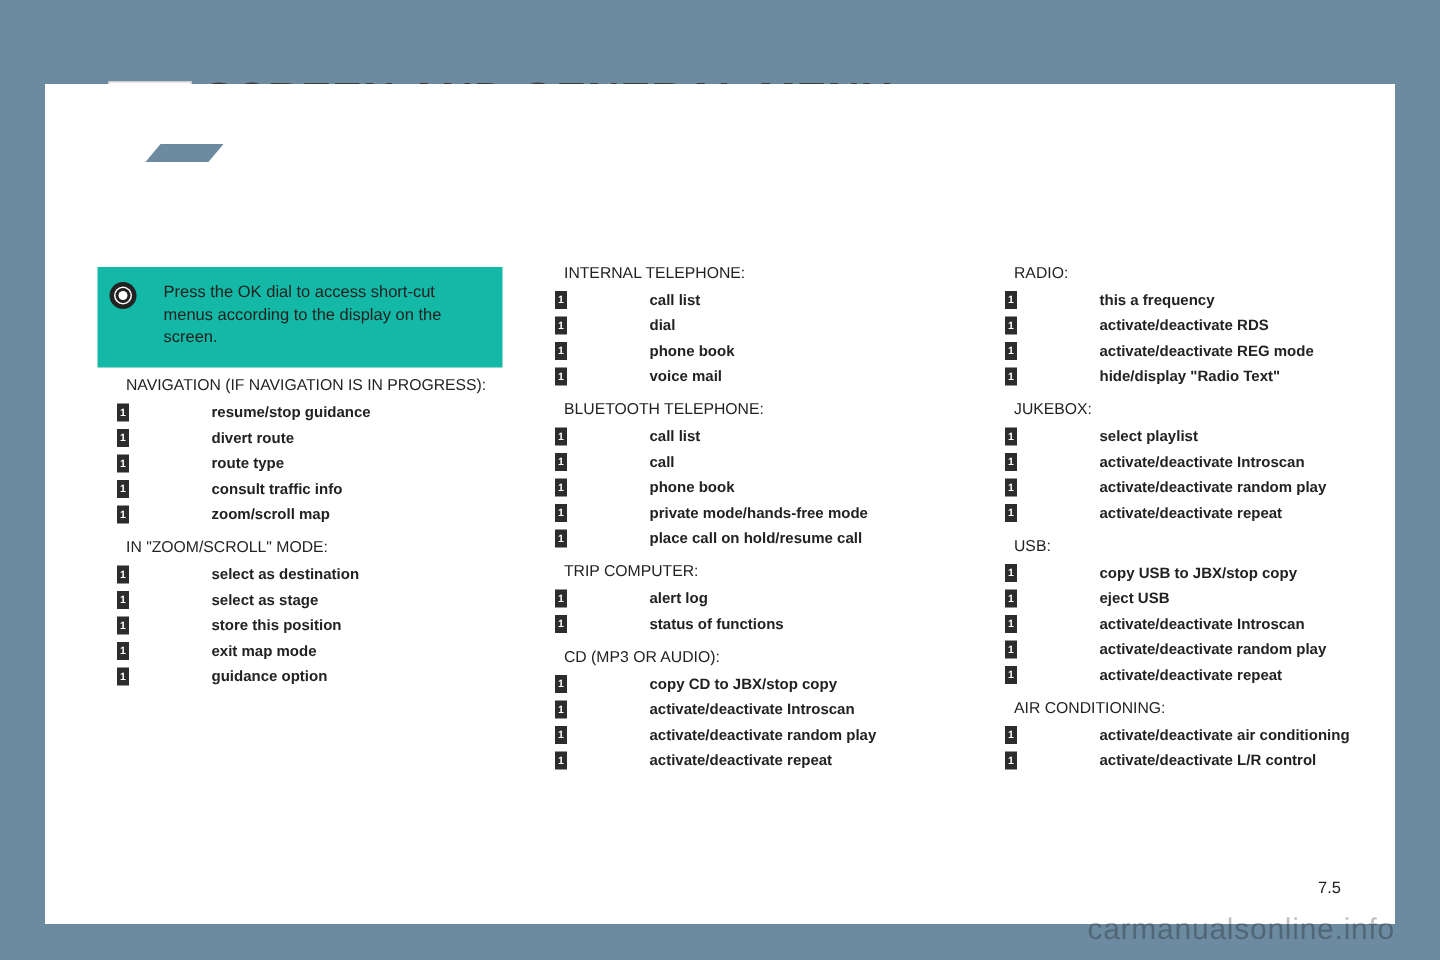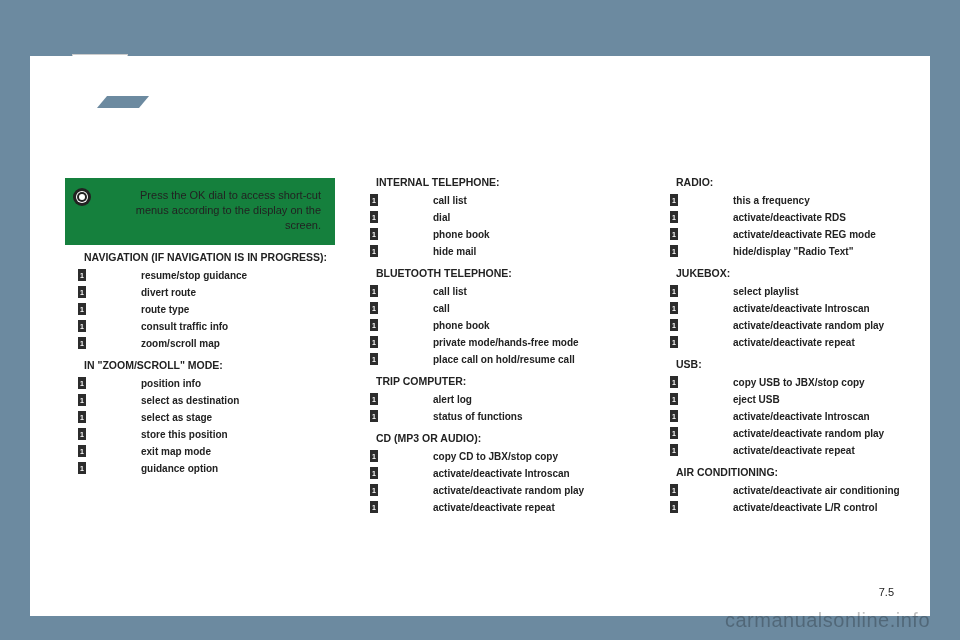--- a/index.html
+++ b/index.html
@@ -68,26 +68,25 @@
     font-size: 17px;
     font-weight: bold;
     color: #3c3c3c;
     letter-spacing: 0.3px;
   }
   .intro {
     position: absolute;
     left: 35px;
     top: 122px;
     width: 270px;
-    background: #15803d;
+    background: #14b8a6;
     padding: 10px 14px 12px 44px;
     font-size: 11px;
     line-height: 1.35;
     color: #222;
-    text-align: right;
   }
   .intro .sun-icon {
     position: absolute;
     left: 8px;
     top: 10px;
     width: 18px;
     height: 18px;
     border-radius: 50%;
     background: #222;
     display: flex;
@@ -107,21 +106,21 @@
     width: 280px;
   }
   .col1 { left: 48px; top: 195px; }
   .col2 { left: 340px; top: 120px; }
   .col3 { left: 640px; top: 120px; }
   .section {
     margin-bottom: 10px;
   }
   .section-title {
     font-size: 10.5px;
-    font-weight: bold;
+    font-weight: normal;
     color: #222;
     margin-bottom: 6px;
     padding-left: 6px;
   }
   .item {
     display: flex;
     align-items: center;
     margin-bottom: 5px;
     padding-left: 0;
     gap: 45px;
@@ -209,24 +208,20 @@
         </div>
         <div class="item">
           <span class="badge">1</span>
           <span class="label">zoom/scroll map</span>
         </div>
       </div>
       <div class="section">
         <div class="section-title">IN "ZOOM/SCROLL" MODE:</div>
         <div class="item">
           <span class="badge">1</span>
-          <span class="label">position info</span>
-        </div>
-        <div class="item">
-          <span class="badge">1</span>
           <span class="label">select as destination</span>
         </div>
         <div class="item">
           <span class="badge">1</span>
           <span class="label">select as stage</span>
         </div>
         <div class="item">
           <span class="badge">1</span>
           <span class="label">store this position</span>
         </div>
@@ -250,21 +245,21 @@
         <div class="item">
           <span class="badge">1</span>
           <span class="label">dial</span>
         </div>
         <div class="item">
           <span class="badge">1</span>
           <span class="label">phone book</span>
         </div>
         <div class="item">
           <span class="badge">1</span>
-          <span class="label">hide mail</span>
+          <span class="label">voice mail</span>
         </div>
       </div>
       <div class="section">
         <div class="section-title">BLUETOOTH TELEPHONE:</div>
         <div class="item">
           <span class="badge">1</span>
           <span class="label">call list</span>
         </div>
         <div class="item">
           <span class="badge">1</span>

